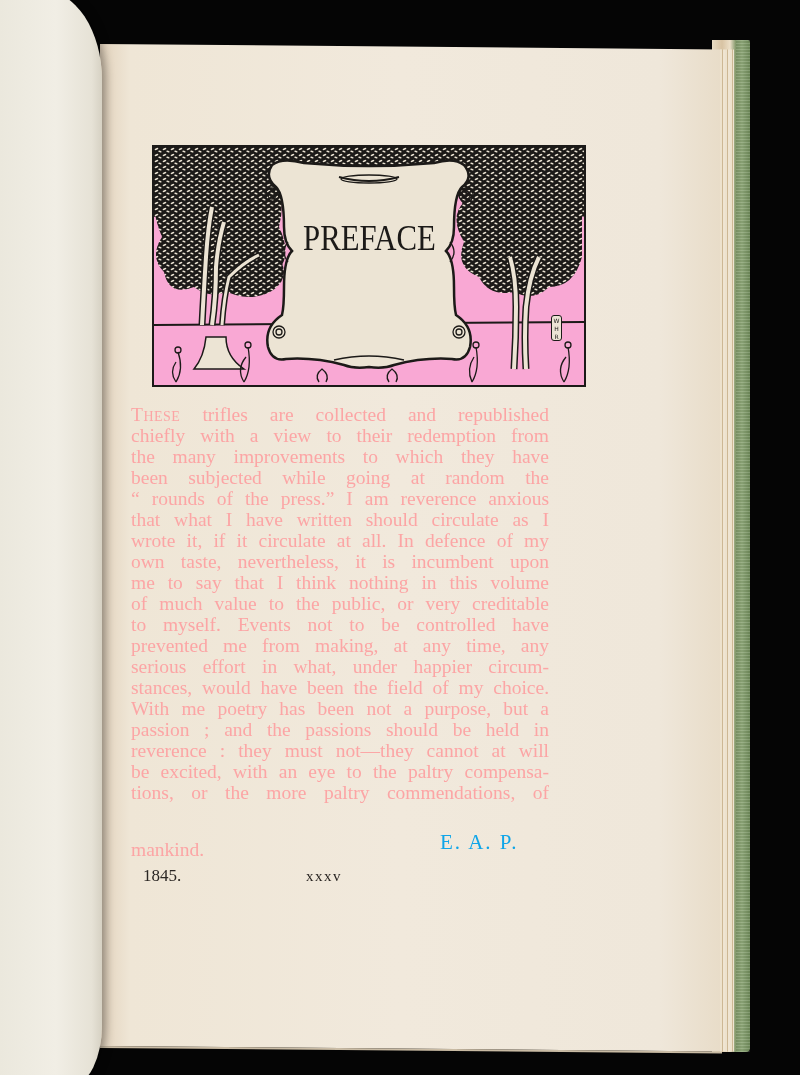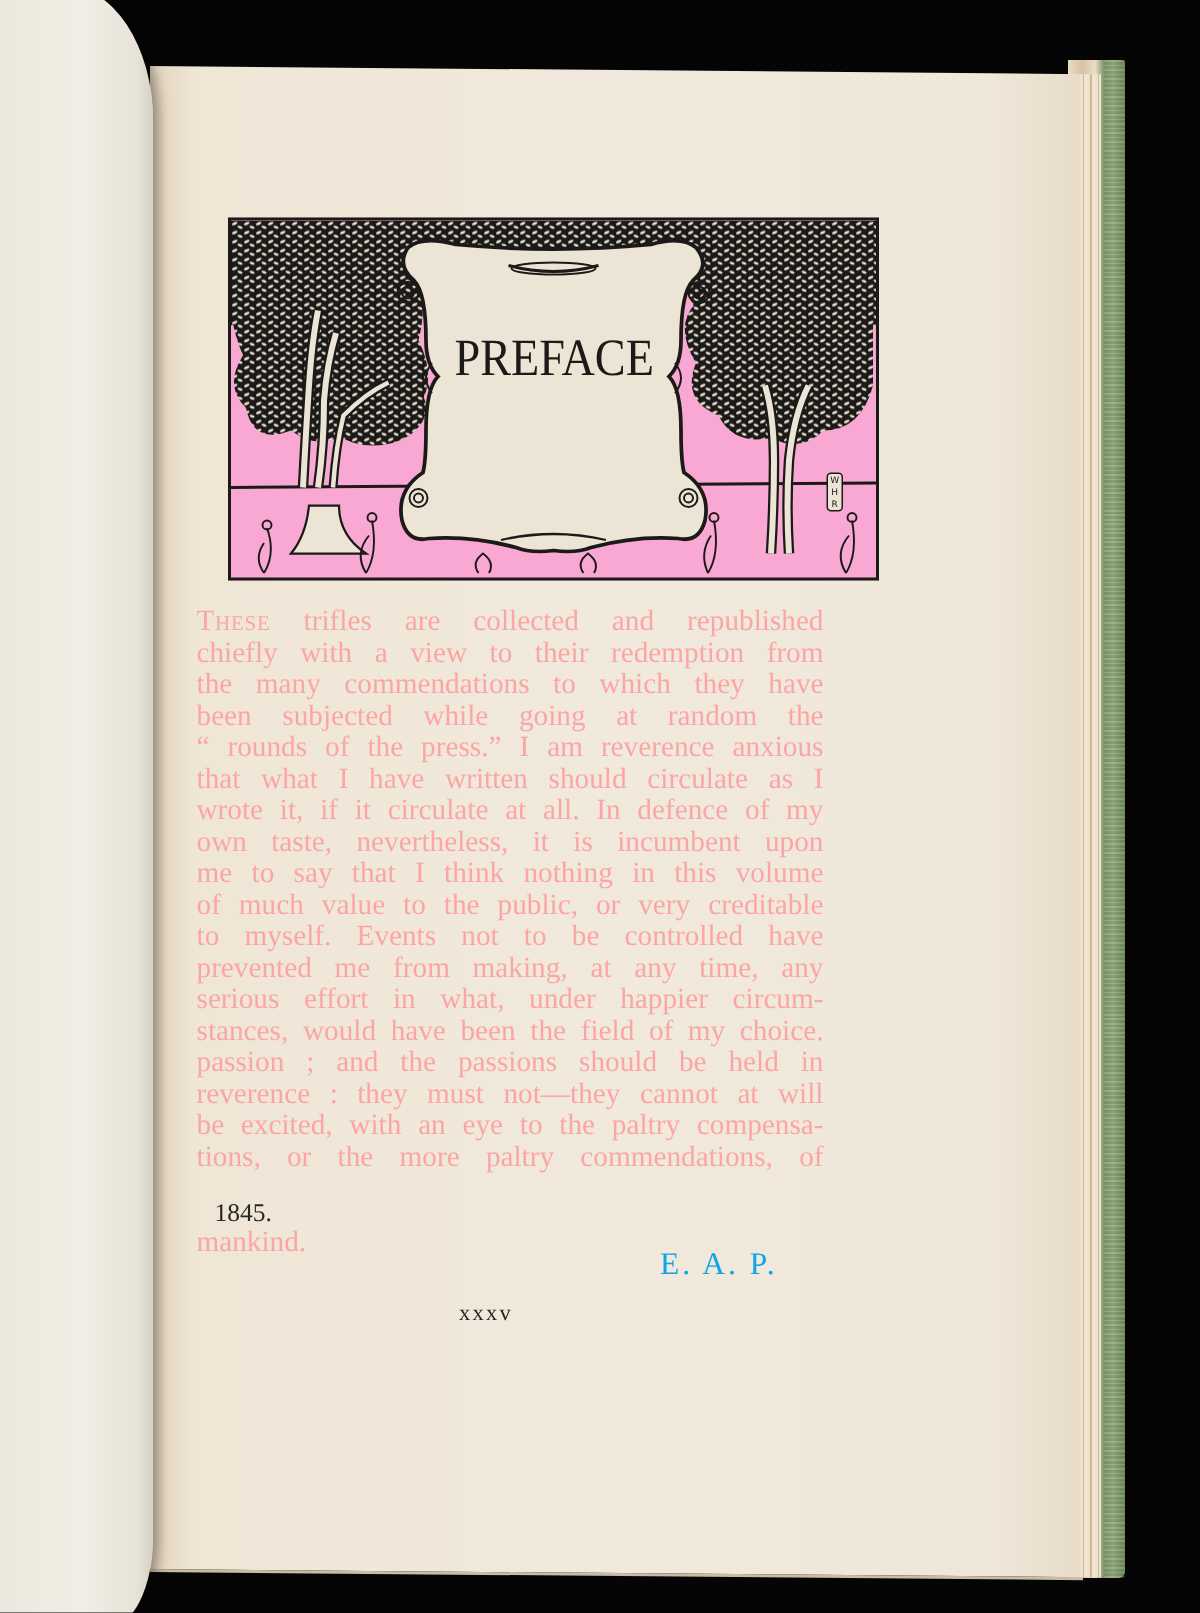--- a/index.html
+++ b/index.html
@@ -56,21 +56,21 @@
     }
     .body-text {
       position: absolute; left: 131px; top: 404px; width: 418px;
       font-size: 19.5px; line-height: 21px; color: #fca5a5;
       text-align: justify;
     }
     .body-text .line { display: block; text-align: justify; text-align-last: justify; white-space: nowrap; }
     .body-text .line.last { text-align-last: left; margin-top: 36px; }
     .smallcaps { font-variant: small-caps; letter-spacing: 0.5px; }
     .date {
-      position: absolute; left: 143px; top: 799px; font-size: 17px; color: #2a2623;
+      position: absolute; left: 143px; top: 866px; font-size: 17px; color: #2a2623;
     }
     .signature {
       position: absolute; left: 440px; top: 830px; font-size: 21px; letter-spacing: 2px; color: #0ea5e9; text-align: right;
     }
     .folio {
       position: absolute; left: 306px; top: 868px; font-size: 15px; letter-spacing: 1.5px; color: #2a2623;
     }
   </style>
 </head>
 <body>
@@ -145,32 +145,33 @@
   <div class="monogram">
     <div>W</div>
     <div>H</div>
     <div>R</div>
   </div>
 </div>
 
 <div class="body-text">
   <span class="line"><span class="smallcaps">These</span><span> trifles are collected and republished</span></span>
   <span class="line">chiefly with a view to their redemption from</span>
-  <span class="line">the many commendations to which they have</span>
+  <span class="line">the many improvements to which they have</span>
   <span class="line">been subjected while going at random the</span>
   <span class="line">“ rounds of the press.”  I am reverence anxious</span>
   <span class="line">that what I have written should circulate as I</span>
   <span class="line">wrote it, if it circulate at all.  In defence of my</span>
   <span class="line">own taste, nevertheless, it is incumbent upon</span>
   <span class="line">me to say that I think nothing in this volume</span>
   <span class="line">of much value to the public, or very creditable</span>
   <span class="line">to myself.  Events not to be controlled have</span>
   <span class="line">prevented me from making, at any time, any</span>
   <span class="line">serious effort in what, under happier circum-</span>
   <span class="line">stances, would have been the field of my choice.</span>
+  <span class="line">With me poetry has been not a purpose, but a</span>
   <span class="line">passion ; and the passions should be held in</span>
   <span class="line">reverence : they must not—they cannot at will</span>
   <span class="line">be excited, with an eye to the paltry compensa-</span>
   <span class="line">tions, or the more paltry commendations, of</span>
   <span class="line last">mankind.</span>
 </div>
 
 <div class="date">1845.</div>
 <div class="signature">E. A. P.</div>
 <div class="folio">xxxv</div>

